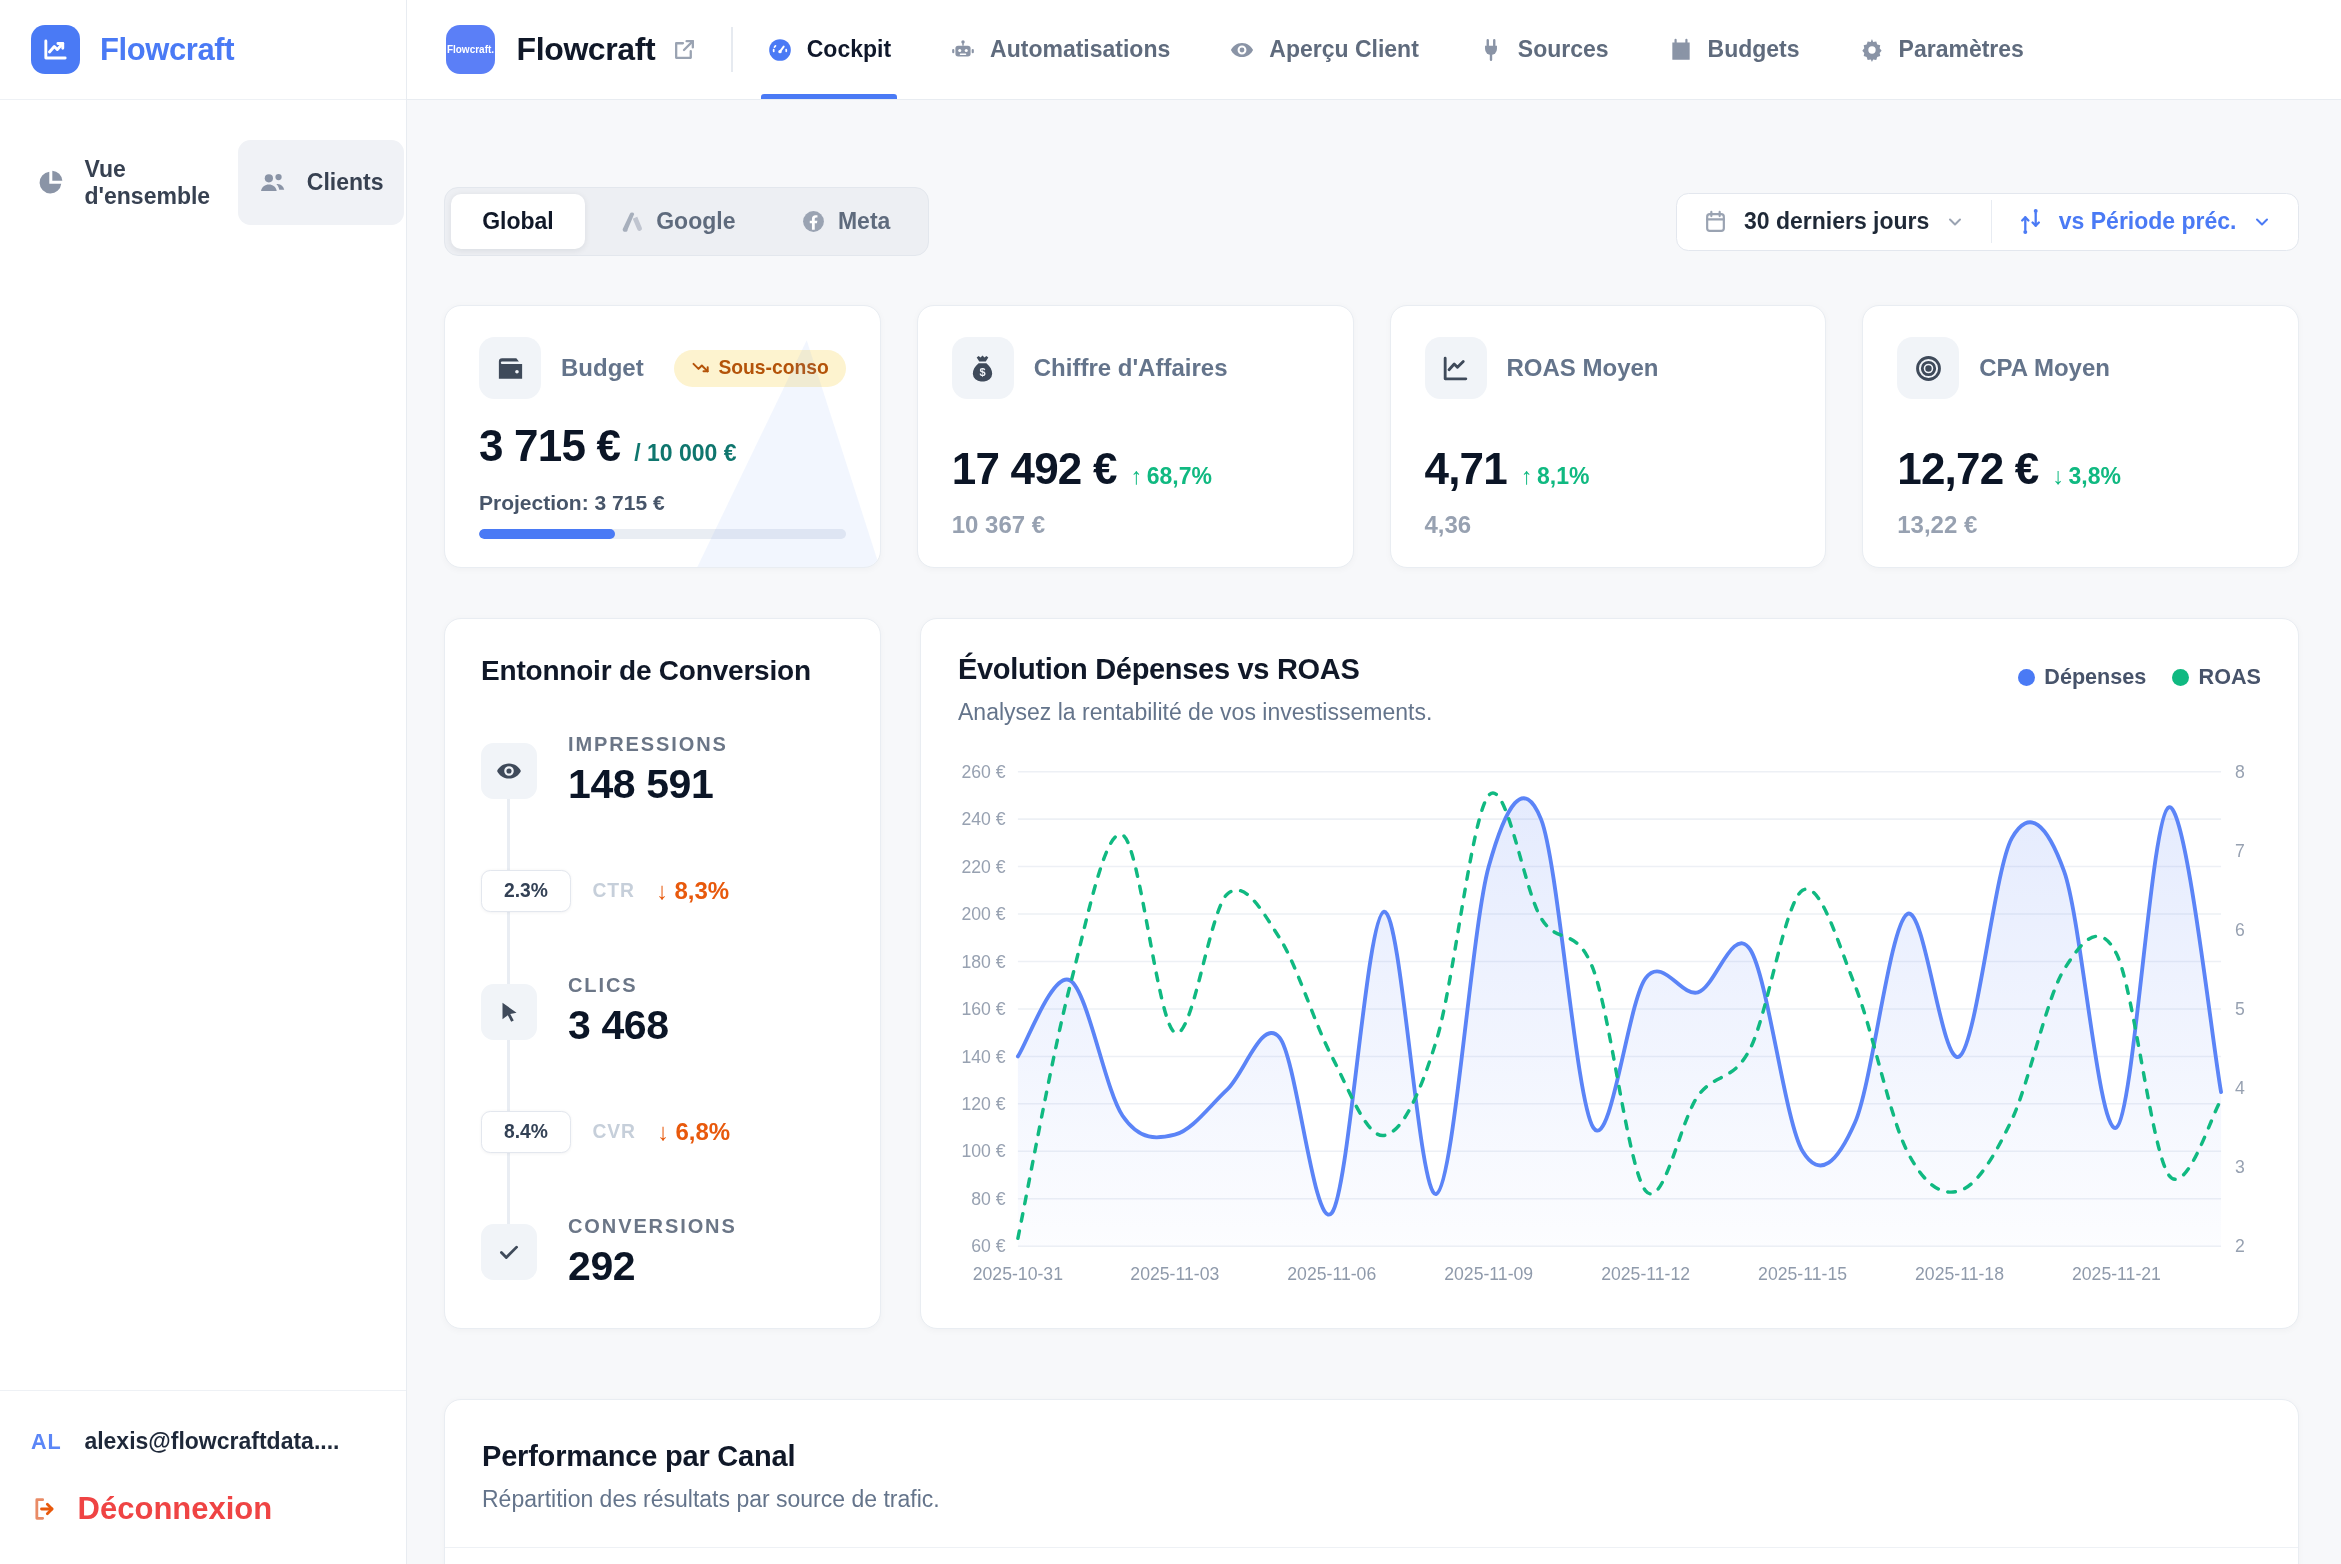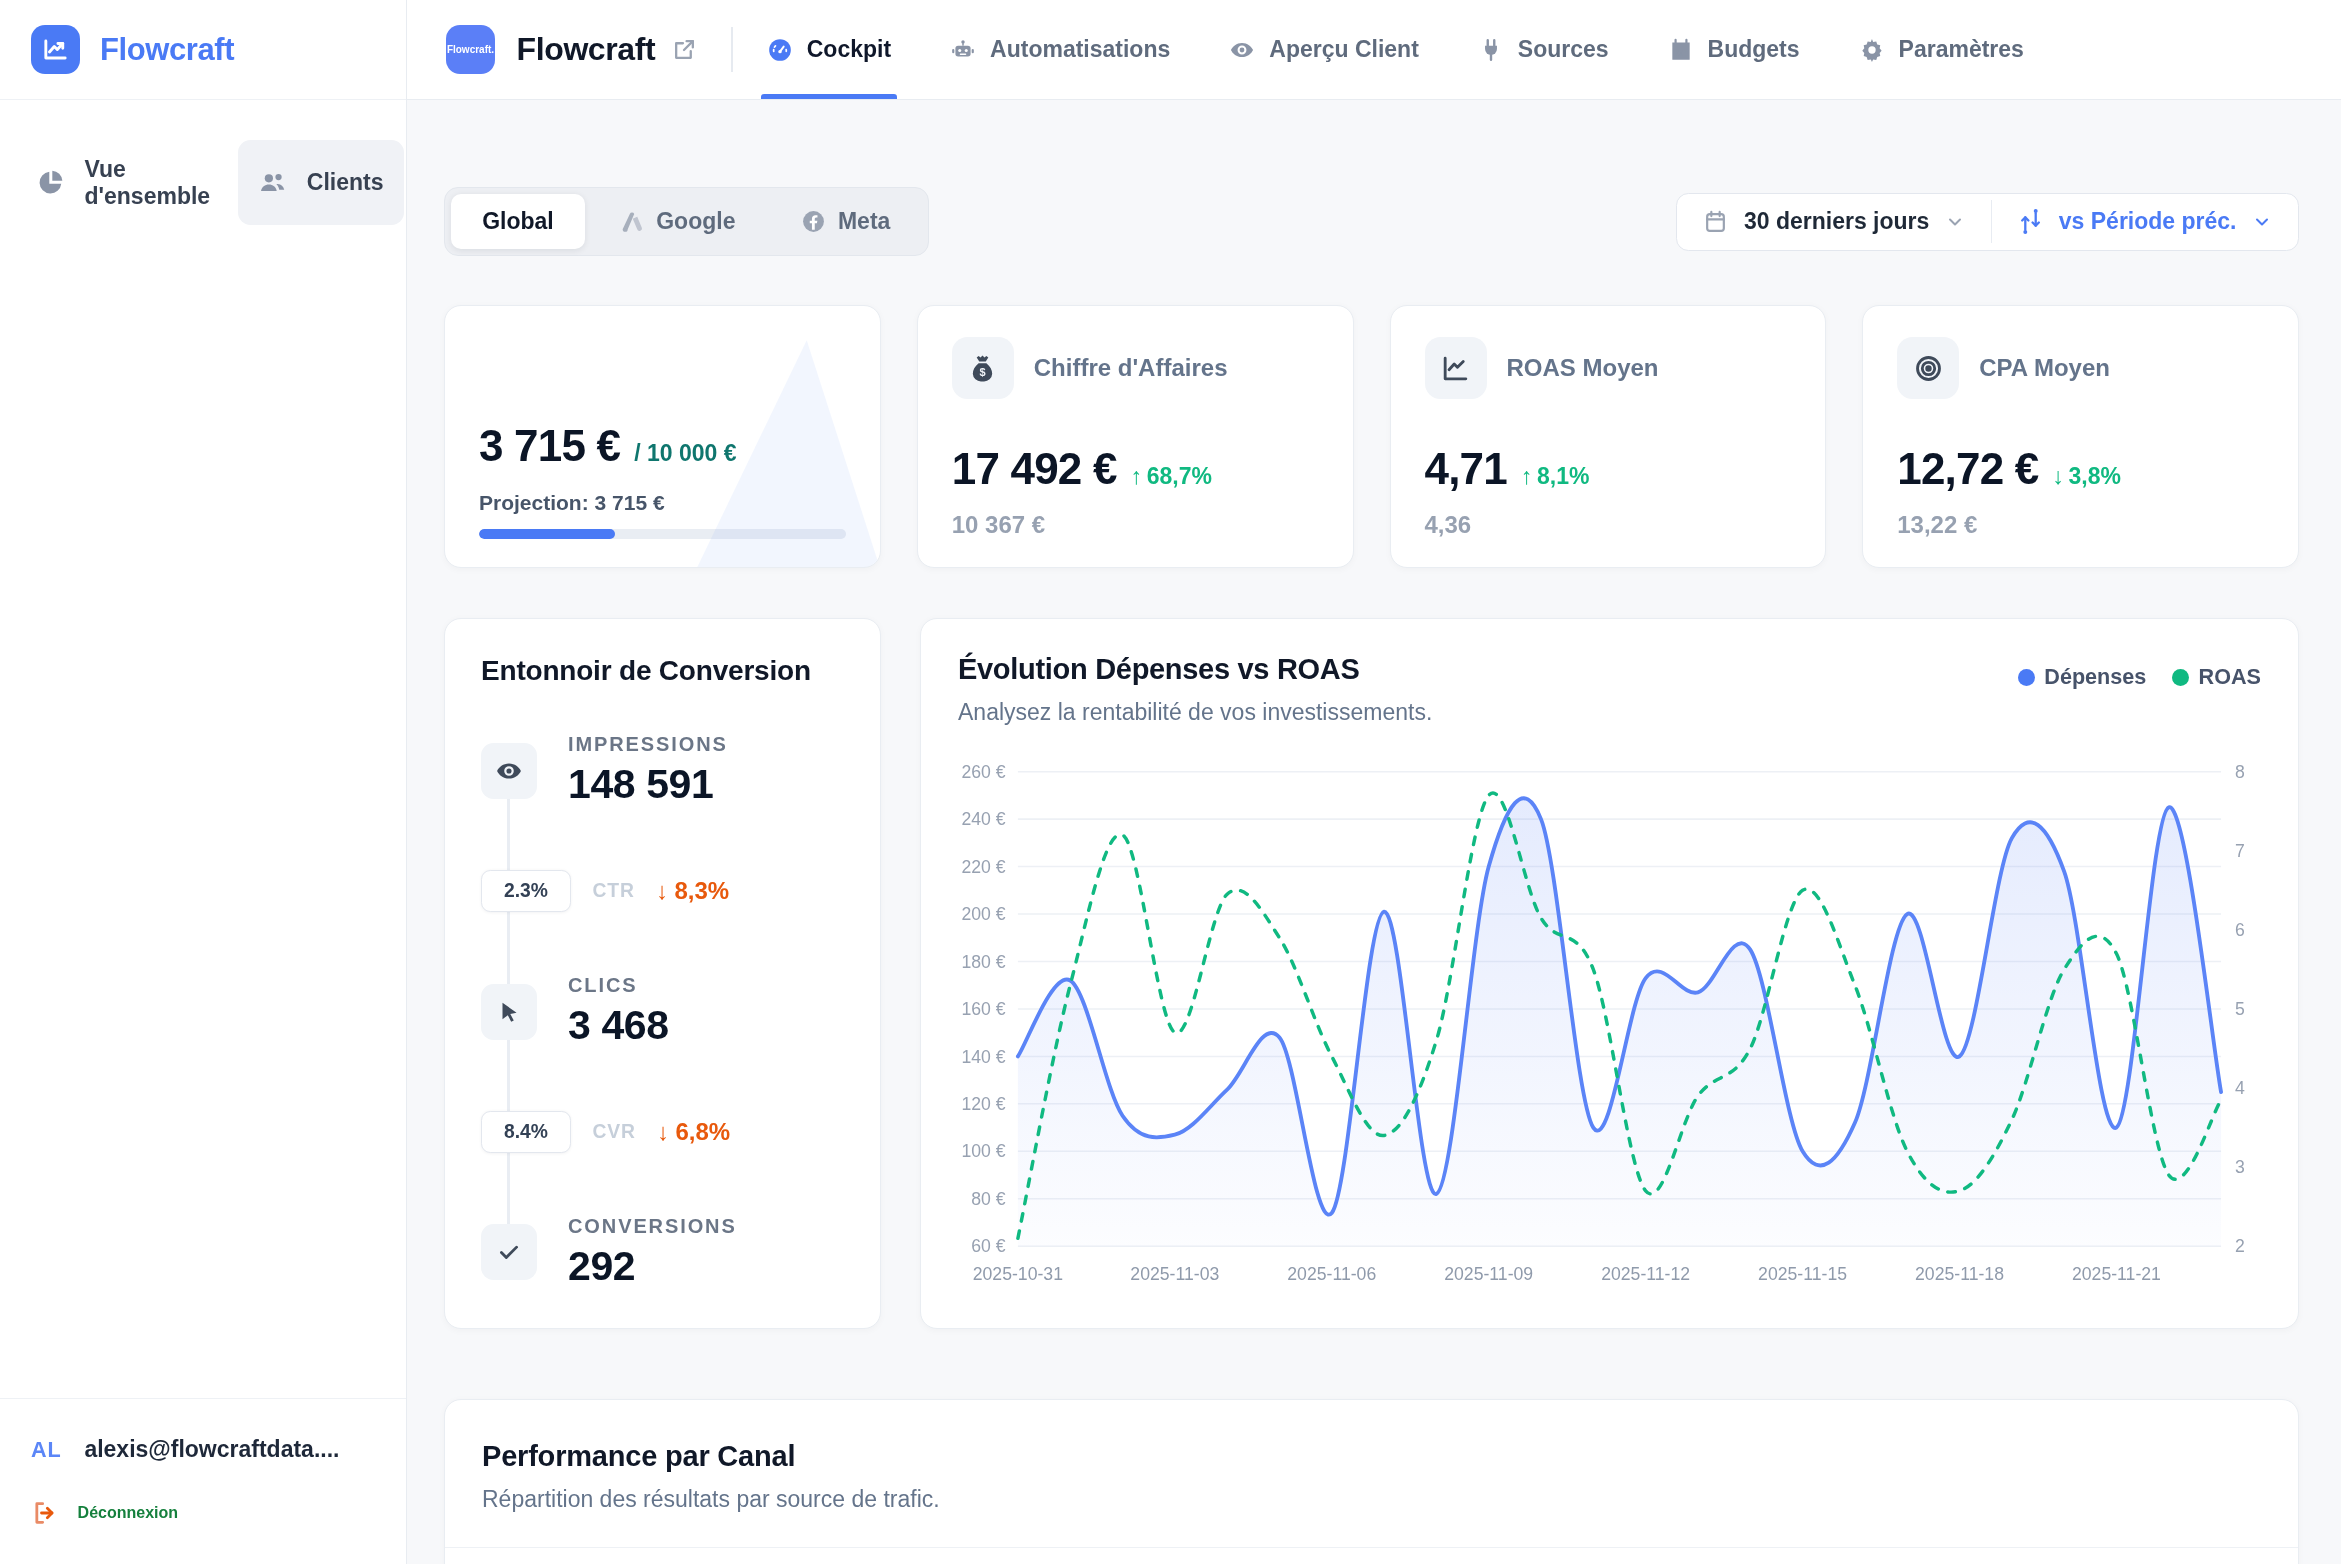--- a/index.html
+++ b/index.html
@@ -24,21 +24,21 @@
   .side-nav { padding: 40px 15.5px 0 15.5px; display: flex; flex-direction: row; gap: 7.7px; }
   .side-item { display: flex; align-items: center; gap: 20px; padding: 15.5px 20px; border-radius: 12.4px; cursor: pointer; }
   .side-item .lbl { font-size: 23px; font-weight: 600; color: #374151; }
   .side-item.active { background: #f0f2f6; }
   .side-icon { width: 29px; height: 29px; color: #8a94a6; flex: 0 0 auto; }
   .side-bottom { margin-top: auto; border-top: 1.5px solid #eef1f5; padding: 31px 31px 37px 31px; }
   .user-row { display: flex; align-items: center; gap: 23px; padding: 6.2px 0 36px 0; cursor: pointer; }
   .user-initials { font-size: 21.6px; font-weight: 800; color: #5b86f7; letter-spacing: 0.8px; }
   .user-email { font-size: 23px; font-weight: 700; color: #1e2839; }
   .logout-row { display: flex; align-items: center; gap: 18.6px; cursor: pointer; }
-  .logout-row .lbl { font-size: 16px; font-weight: 700; color: #15803d; }
+  .logout-row .lbl { font-size: 31px; font-weight: 700; color: #ef4444; }
 
   
   .main { flex: 1; min-width: 0; display: flex; flex-direction: column; }
   .topnav {
     height: 100px; background: #ffffff; border-bottom: 1.5px solid #e8ecf1;
     display: flex; align-items: center; padding: 0 39px; gap: 0;
   }
   .client-chip { width: 49px; height: 49px; border-radius: 14px; background: #5b7ff7; color: #fff;
     font-size: 10px; font-weight: 700; display: flex; align-items: center; justify-content: center; }
   .client-title { font-size: 32px; font-weight: 800; color: #101828; margin-left: 21.6px; letter-spacing: -0.4px; }
@@ -342,20 +342,36 @@
               </svg>
           </span>
         </div>
       </div>
     </div>
 
     <div class="kpi-grid">
 
       <div class="card kpi-card">
         <div class="kpi-watermark"></div>
+        <div class="kpi-head">
+          <div class="icon-chip">
+            <svg viewBox="0 0 24 24" width="31" height="31" fill="currentColor">
+              <path d="M3 6.5A2.5 2.5 0 0 1 5.5 4h11l2 2.5H5.5a1 1 0 0 0 0 2H21V20H3V6.5z"></path>
+              <circle cx="17" cy="14.5" r="1.4" fill="#f1f4f8"></circle>
+            </svg>
+          </div>
+          <span class="kpi-title">Budget</span>
+          <span class="badge">
+            <svg viewBox="0 0 24 24" fill="none" stroke="#b45309" stroke-width="2.4" stroke-linecap="round" stroke-linejoin="round">
+              <path d="M3 7l6 6 4-4 7 7"></path>
+                <path d="M20 11v5h-5"></path>
+            </svg>
+            <span>Sous-conso</span>
+          </span>
+        </div>
         <div class="kpi-value-row">
           <span class="kpi-value">3 715 €</span>
           <span class="kpi-suffix">/ 10 000 €</span>
         </div>
         <div class="projection">Projection: 3 715 €</div>
         <div class="progress-track">
           <div class="progress-fill" style="width: 37%;"></div>
         </div>
       </div>
 

